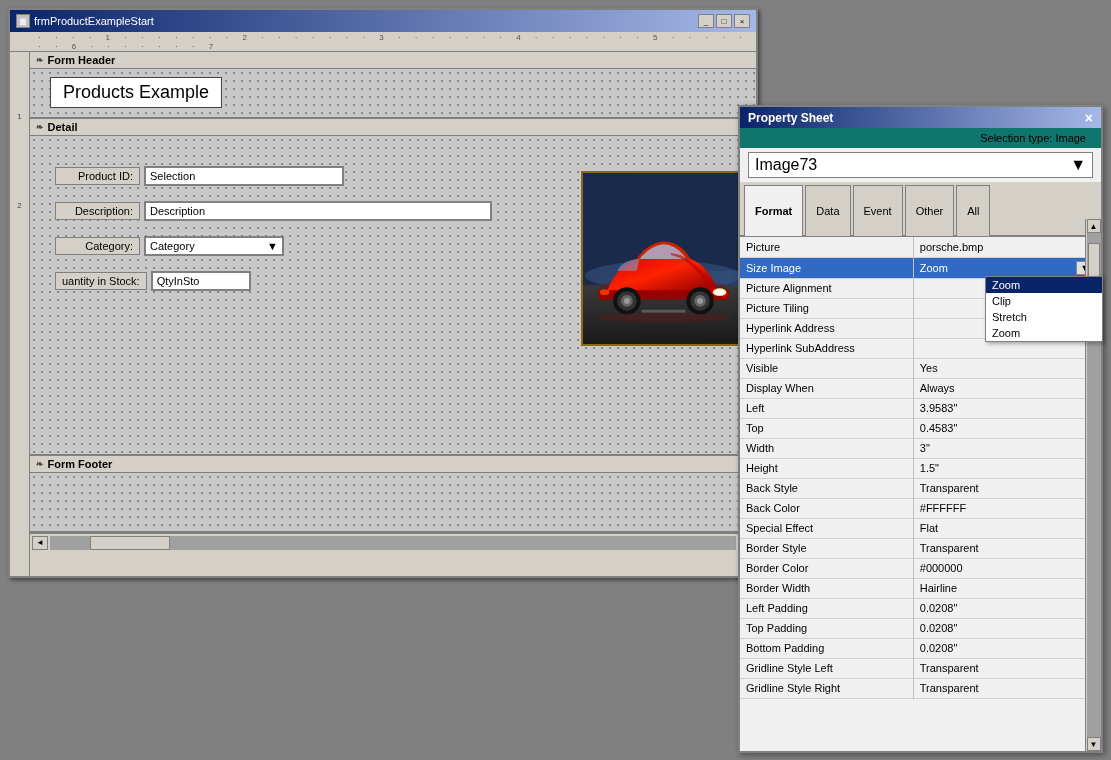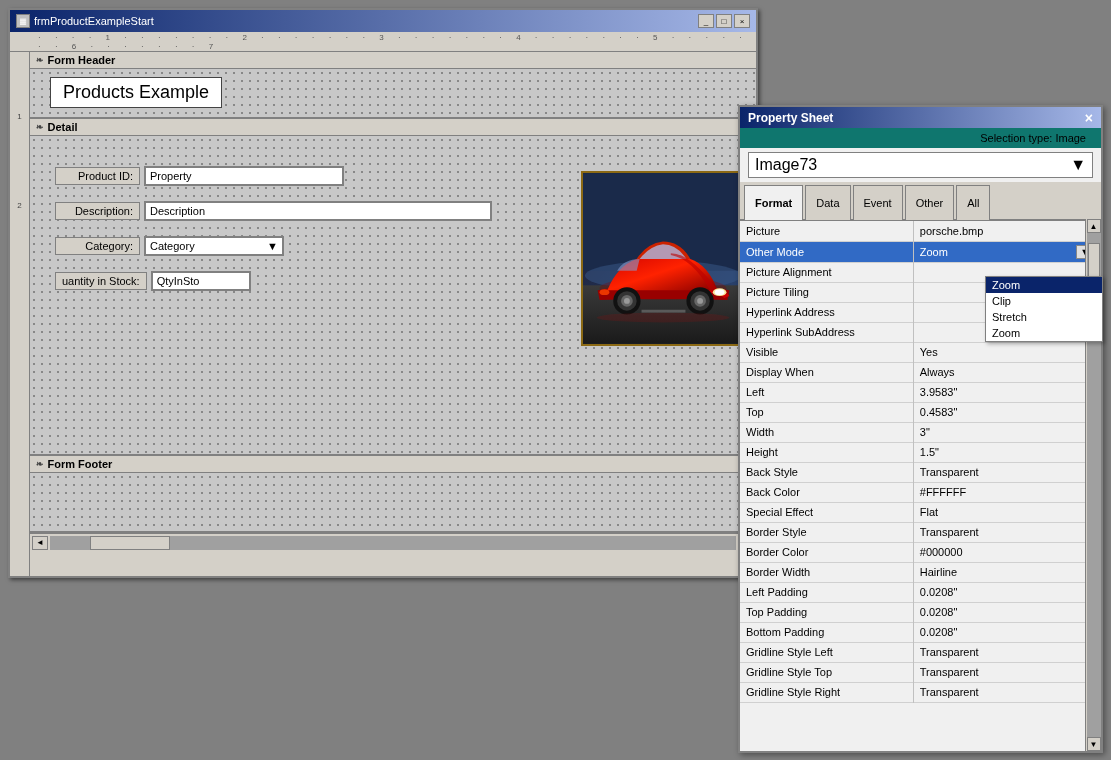--- a/index.html
+++ b/index.html
@@ -294,21 +294,21 @@
       justify-content: space-between;
     }
     .prop-tabs {
       display: flex;
       border-bottom: 2px solid #808080;
       background: #d4d0c8;
       padding: 2px 4px 0 4px;
       gap: 2px;
     }
     .prop-tab {
-      padding: 11px 10px;
+      padding: 19px 10px;
       border: 1px solid #808080;
       border-bottom: none;
       background: #d4d0c8;
       font-size: 11px;
       cursor: pointer;
       position: relative;
       top: 1px;
     }
     .prop-tab.active {
       background: #f0f0f0;
@@ -453,21 +453,21 @@
       </div>
 
       <div class="section-header">
         <span class="section-arrow">❧</span>
         <span>Detail</span>
       </div>
       <div class="grid-area detail-area">
 
         <div class="field-row" style="top:30px; left:25px;">
           <div class="field-label">Product ID:</div>
-          <div class="field-input" style="width:200px;">Property</div>
+          <div class="field-input" style="width:200px;">Selection</div>
         </div>
 
         <div class="field-row" style="top:65px; left:25px;">
           <div class="field-label">Description:</div>
           <div class="field-input" style="width:348px;">Description</div>
         </div>
 
         <div class="field-row" style="top:100px; left:25px;">
           <div class="field-label">Category:</div>
           <div class="field-select" style="width:140px;">
@@ -590,21 +590,21 @@
   </div>
 
   <div class="prop-scroll-area">
     <table class="prop-table">
       <tbody>
         <tr>
           <td>Picture</td>
           <td>porsche.bmp</td>
         </tr>
         <tr class="highlight-row">
-          <td>Other Mode</td>
+          <td>Size Image</td>
           <td style="display:flex; align-items:center; justify-content:space-between;">
             <span>Zoom</span>
             <span style="background:#e0e0e0; color:#000; border:1px solid #888; padding:0 3px; margin-left:2px;">▼</span>
           </td>
         </tr>
         <tr>
           <td>Picture Alignment</td>
           <td></td>
         </tr>
         <tr>
@@ -674,24 +674,20 @@
         <tr>
           <td>Top Padding</td>
           <td>0.0208"</td>
         </tr>
         <tr>
           <td>Bottom Padding</td>
           <td>0.0208"</td>
         </tr>
         <tr>
           <td>Gridline Style Left</td>
-          <td>Transparent</td>
-        </tr>
-        <tr>
-          <td>Gridline Style Top</td>
           <td>Transparent</td>
         </tr>
         <tr>
           <td>Gridline Style Right</td>
           <td>Transparent</td>
         </tr>
       </tbody>
     </table>
   </div>
 

